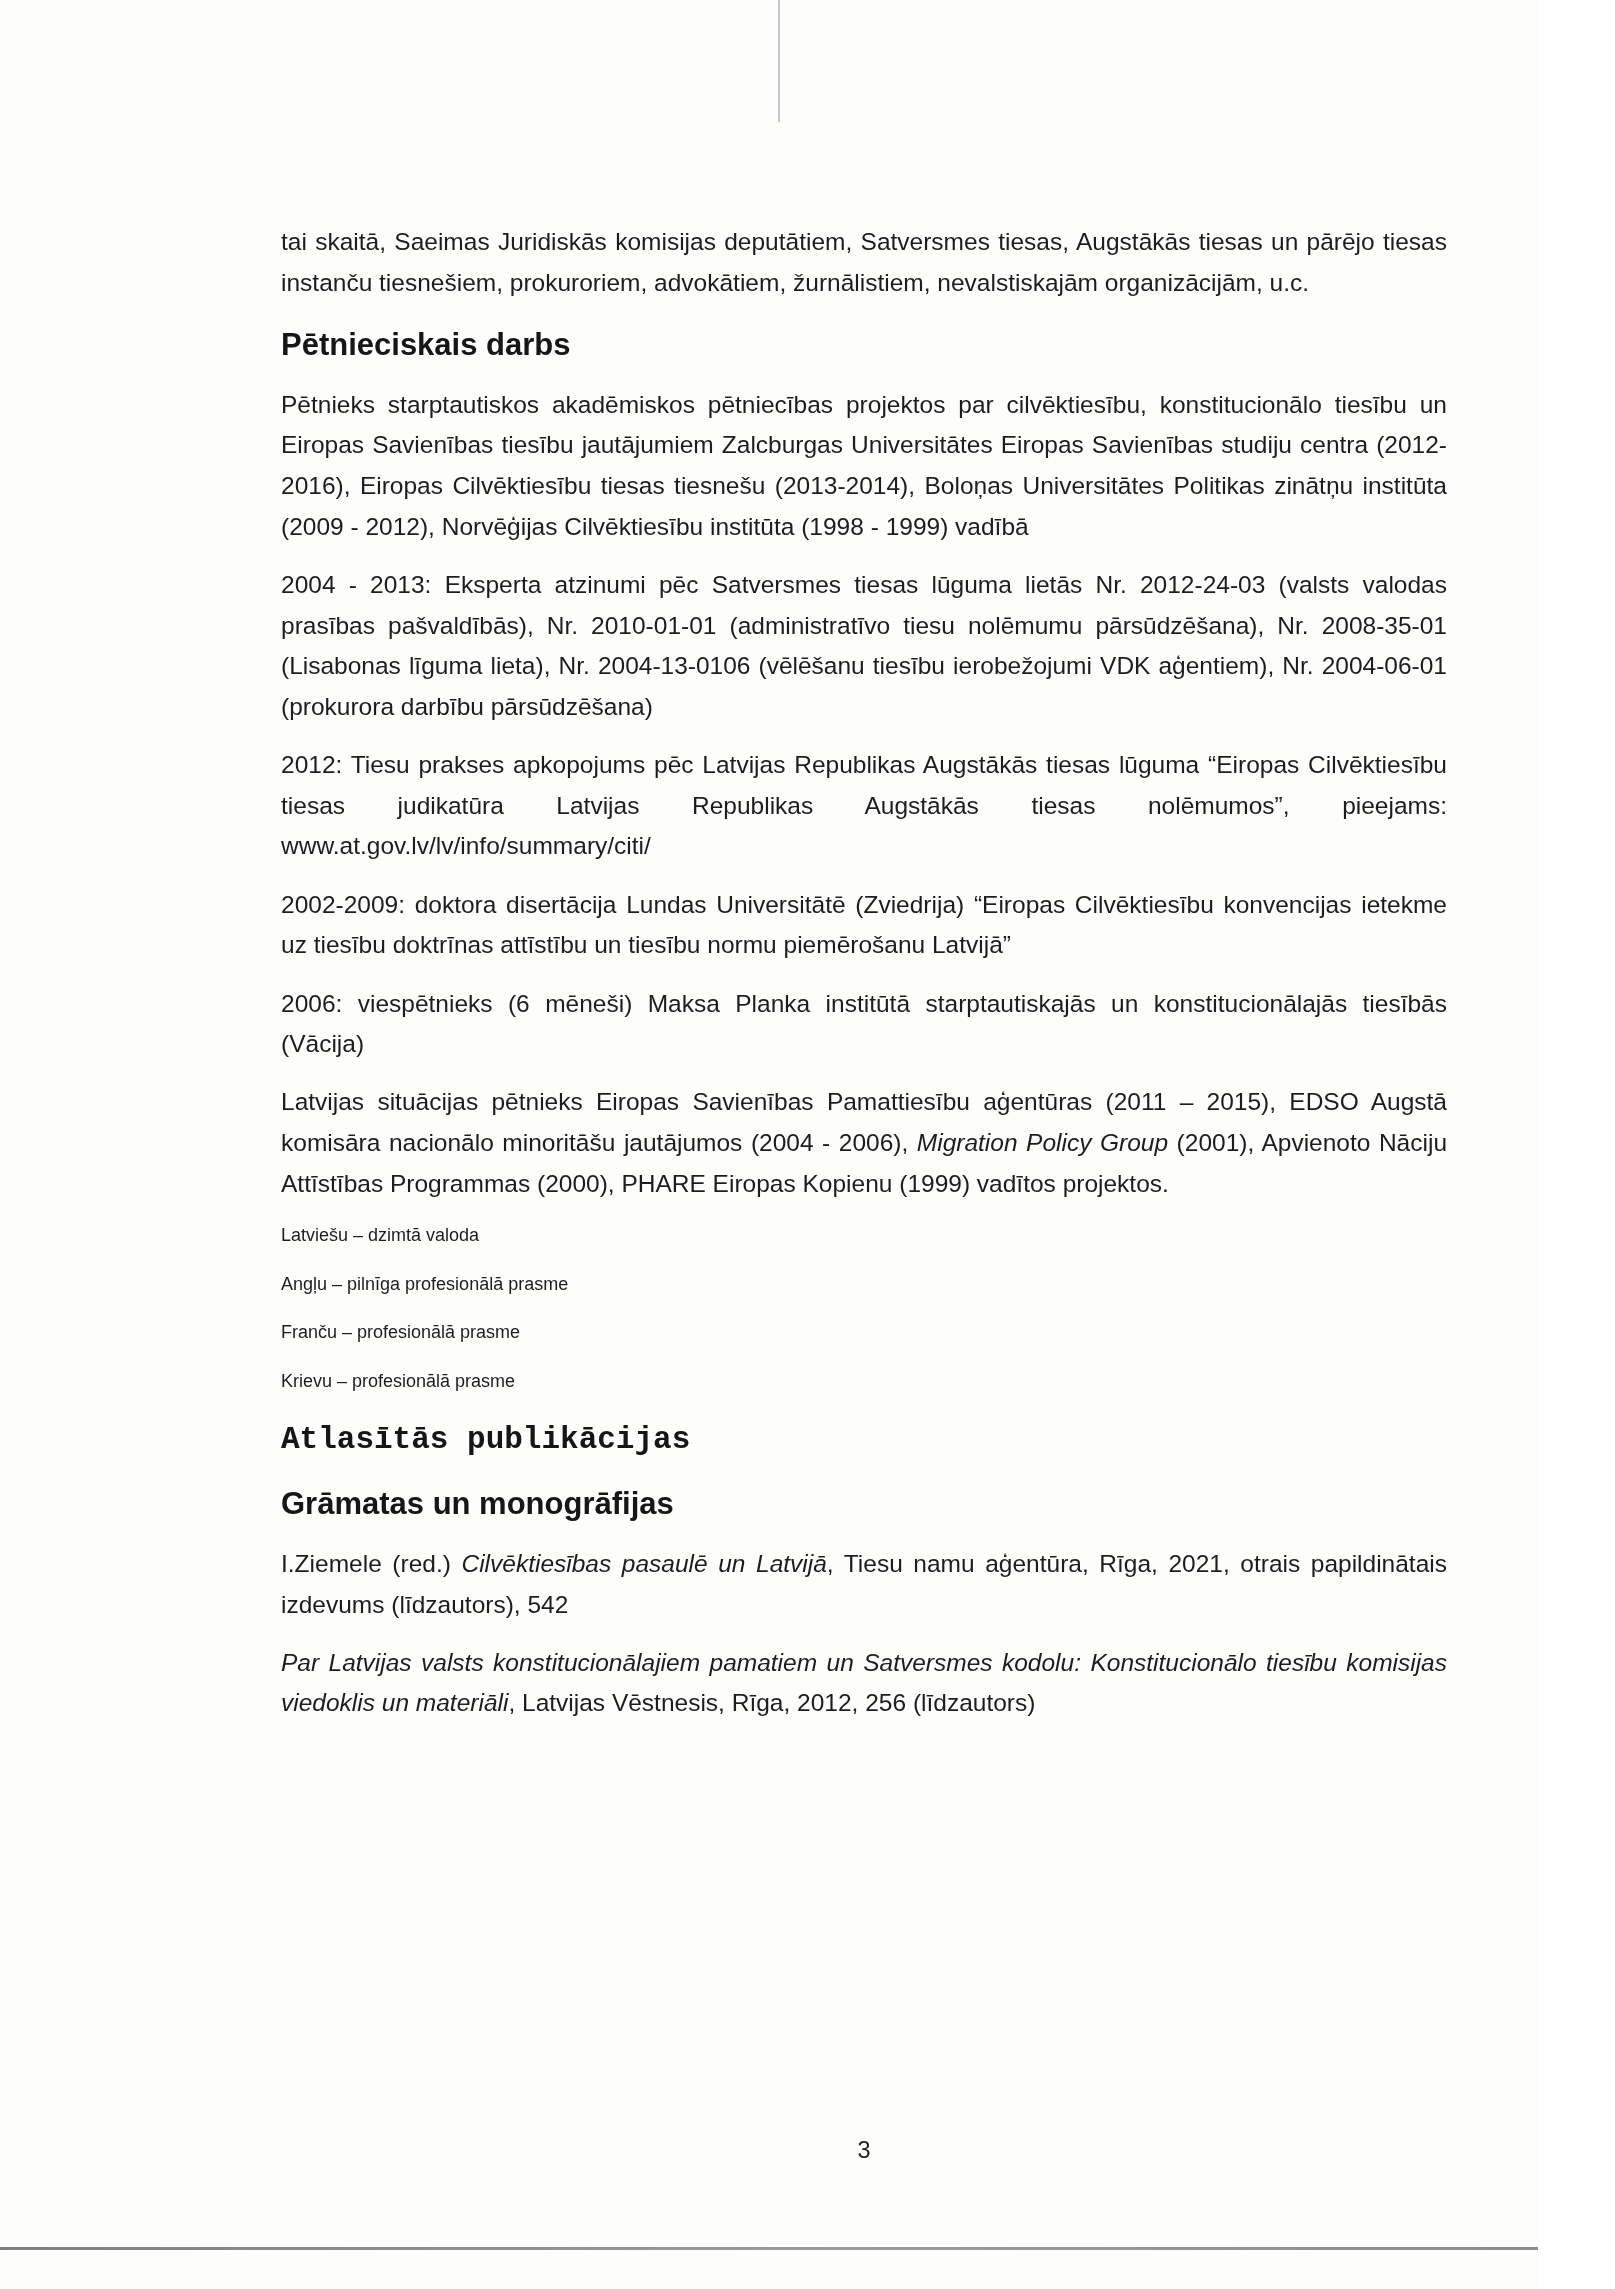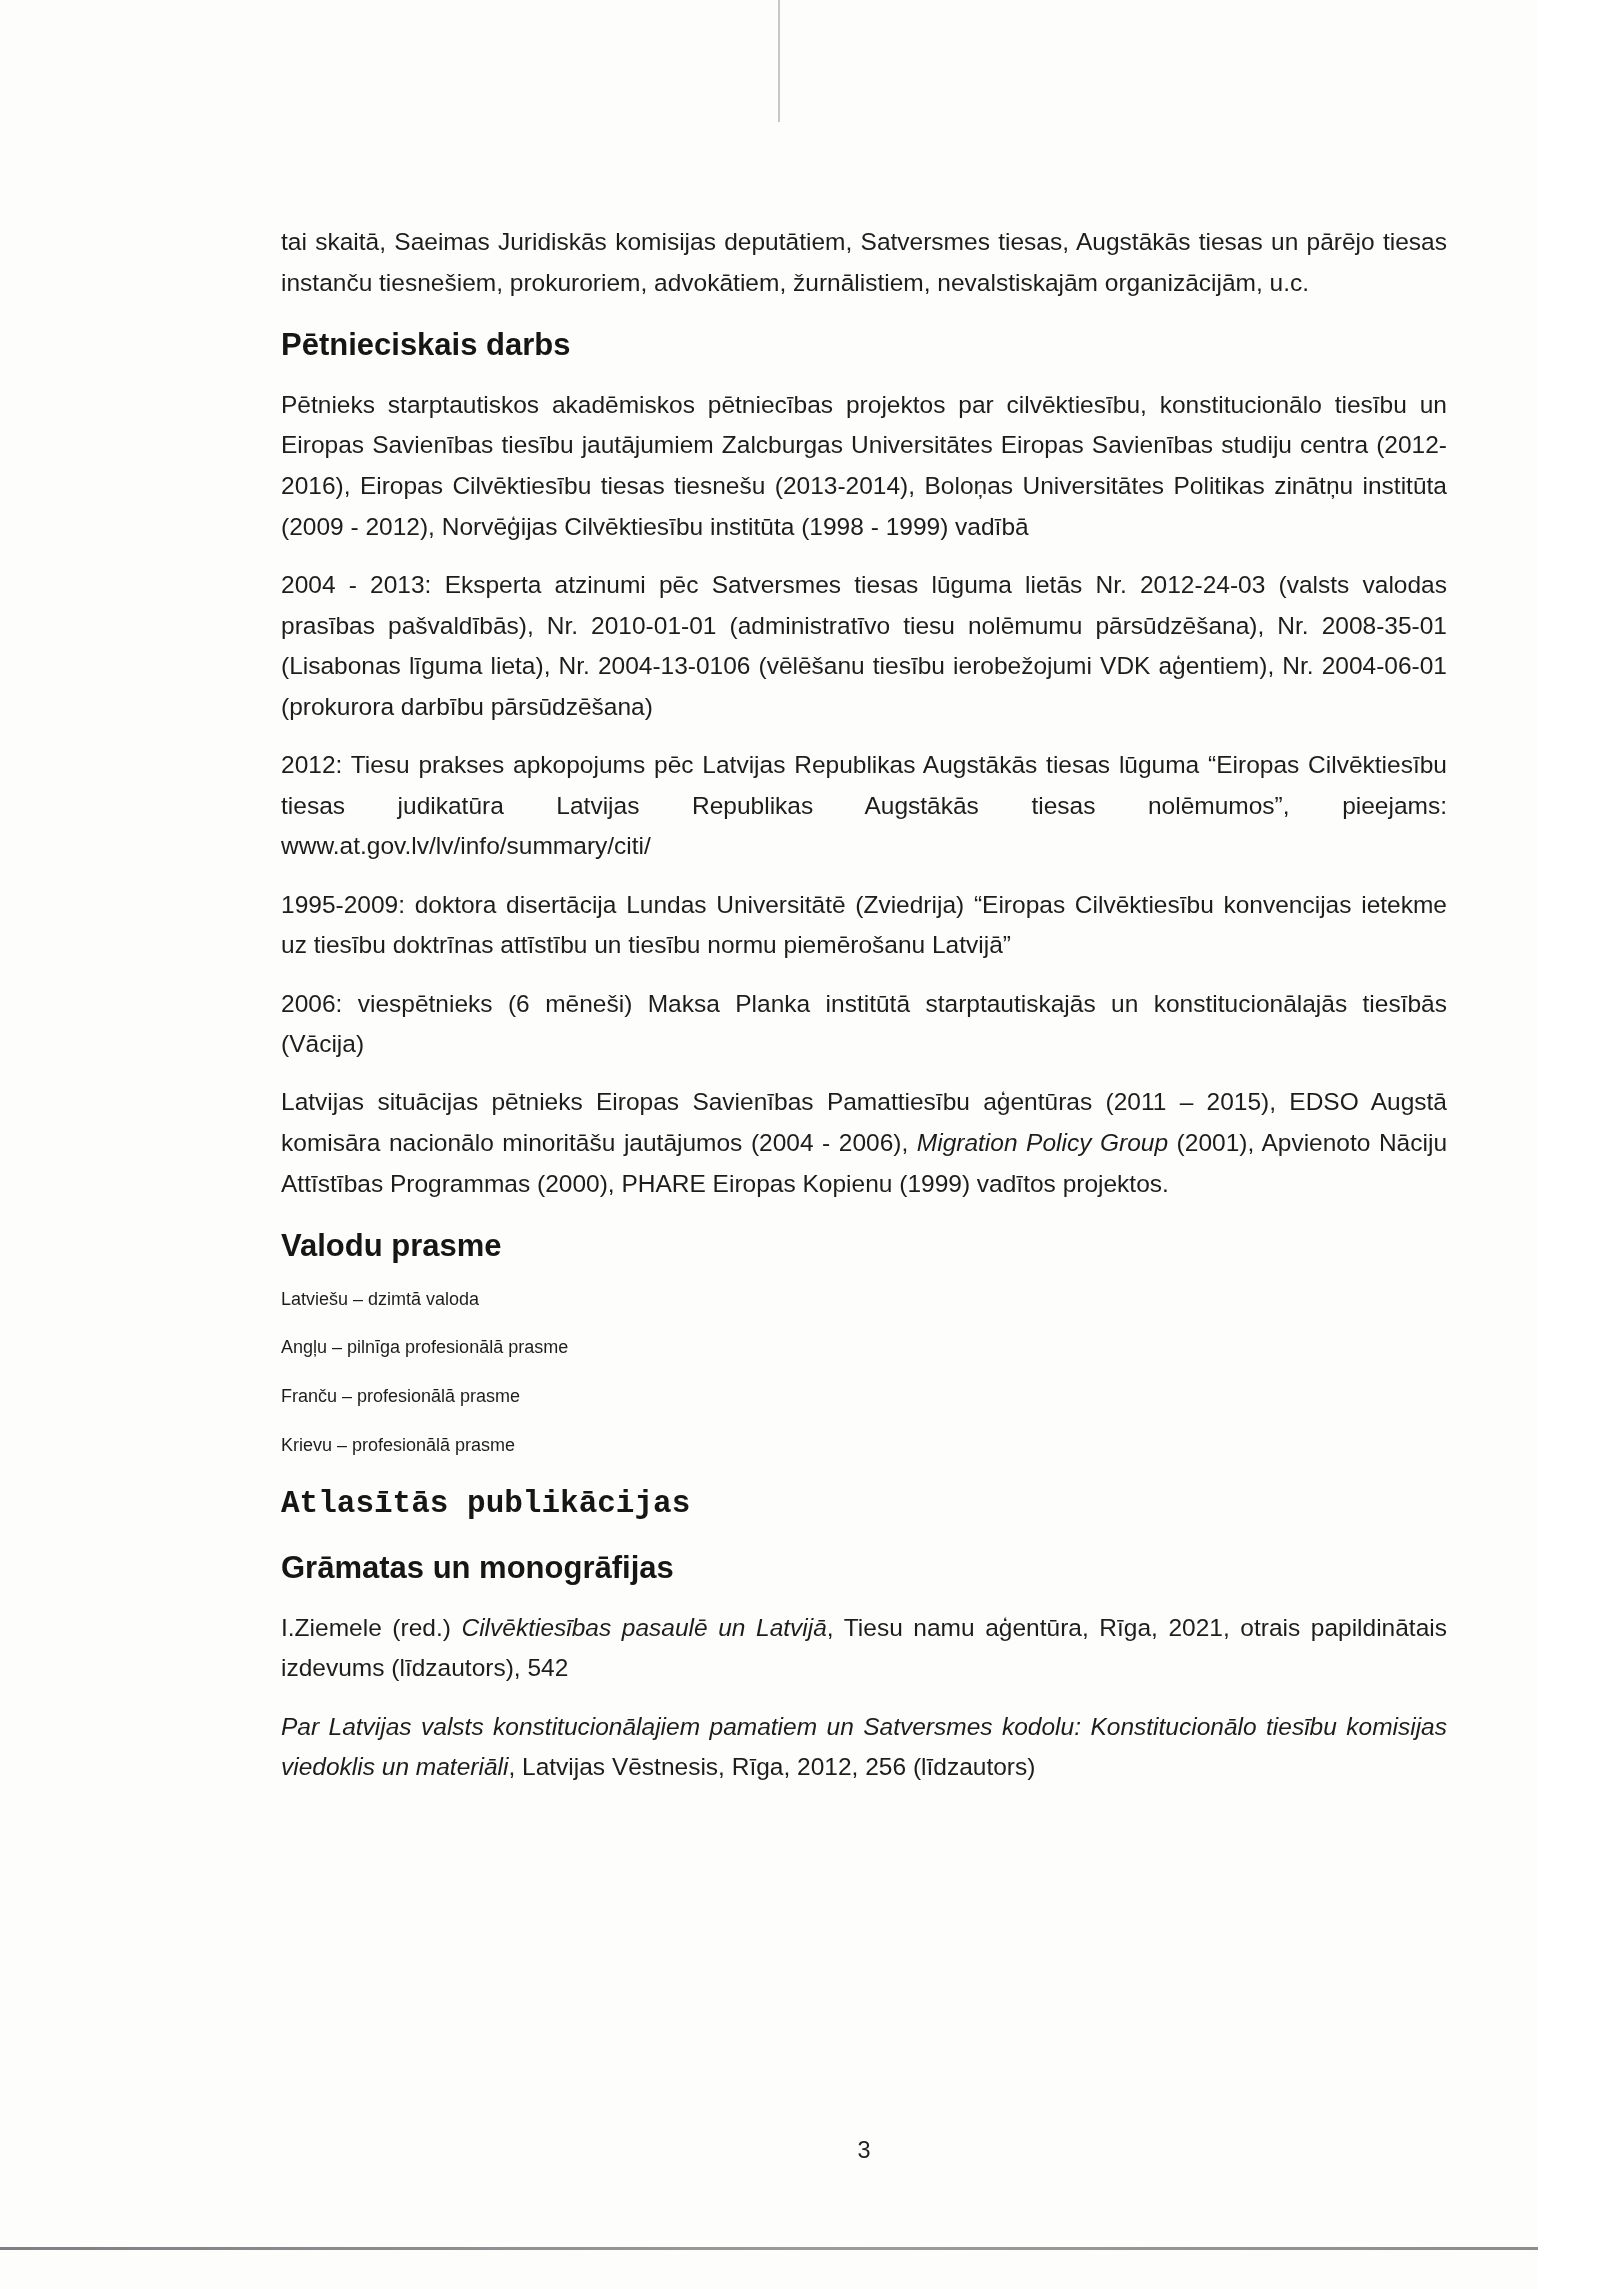--- a/index.html
+++ b/index.html
@@ -82,27 +82,26 @@
     <p class="body">tai skaitā, Saeimas Juridiskās komisijas deputātiem, Satversmes tiesas, Augstākās tiesas un pārējo tiesas instanču tiesnešiem, prokuroriem, advokātiem, žurnālistiem, nevalstiskajām organizācijām, u.c.</p>
 
     <h2 class="sec space-lg">Pētnieciskais darbs</h2>
 
     <p class="body">Pētnieks starptautiskos akadēmiskos pētniecības projektos par cilvēktiesību, konstitucionālo tiesību un Eiropas Savienības tiesību jautājumiem Zalcburgas Universitātes Eiropas Savienības studiju centra (2012-2016), Eiropas Cilvēktiesību tiesas tiesnešu (2013-2014), Boloņas Universitātes Politikas zinātņu institūta (2009 - 2012), Norvēģijas Cilvēktiesību institūta (1998 - 1999) vadībā</p>
 
     <p class="body">2004 - 2013: Eksperta atzinumi pēc Satversmes tiesas lūguma lietās Nr. 2012-24-03 (valsts valodas prasības pašvaldībās), Nr. 2010-01-01 (administratīvo tiesu nolēmumu pārsūdzēšana), Nr. 2008-35-01 (Lisabonas līguma lieta), Nr. 2004-13-0106 (vēlēšanu tiesību ierobežojumi VDK aģentiem), Nr. 2004-06-01 (prokurora darbību pārsūdzēšana)</p>
 
     <p class="body">2012: Tiesu prakses apkopojums pēc Latvijas Republikas Augstākās tiesas lūguma “Eiropas Cilvēktiesību tiesas judikatūra Latvijas Republikas Augstākās tiesas nolēmumos”, pieejams: www.at.gov.lv/lv/info/summary/citi/</p>
 
-    <p class="body">1995-2009: doktora disertācija Lundas Universitātē (Zviedrija) “Eiropas Cilvēktiesību konvencijas ietekme uz tiesību doktrīnas attīstību un tiesību normu piemērošanu Latvijā”</p>
+    <p class="body">2002-2009: doktora disertācija Lundas Universitātē (Zviedrija) “Eiropas Cilvēktiesību konvencijas ietekme uz tiesību doktrīnas attīstību un tiesību normu piemērošanu Latvijā”</p>
 
     <p class="body">2006: viespētnieks (6 mēneši) Maksa Planka institūtā starptautiskajās un konstitucionālajās tiesībās (Vācija)</p>
 
     <p class="body"><span>Latvijas situācijas pētnieks Eiropas Savienības Pamattiesību aģentūras (2011 – 2015), EDSO Augstā komisāra nacionālo minoritāšu jautājumos (2004 - 2006), </span><span class="it">Migration Policy Group</span><span> (2001), Apvienoto Nāciju Attīstības Programmas (2000), PHARE Eiropas Kopienu (1999) vadītos projektos.</span></p>
 
-    <h2 class="sec space-lg">Valodu prasme</h2>
 
     <p class="lang-line">Latviešu – dzimtā valoda</p>
     <p class="lang-line">Angļu – pilnīga profesionālā prasme</p>
     <p class="lang-line">Franču – profesionālā prasme</p>
     <p class="lang-line">Krievu – profesionālā prasme</p>
 
     <h2 class="sec space-md tight">Atlasītās publikācijas</h2>
 
     <h2 class="sec">Grāmatas un monogrāfijas</h2>
 

